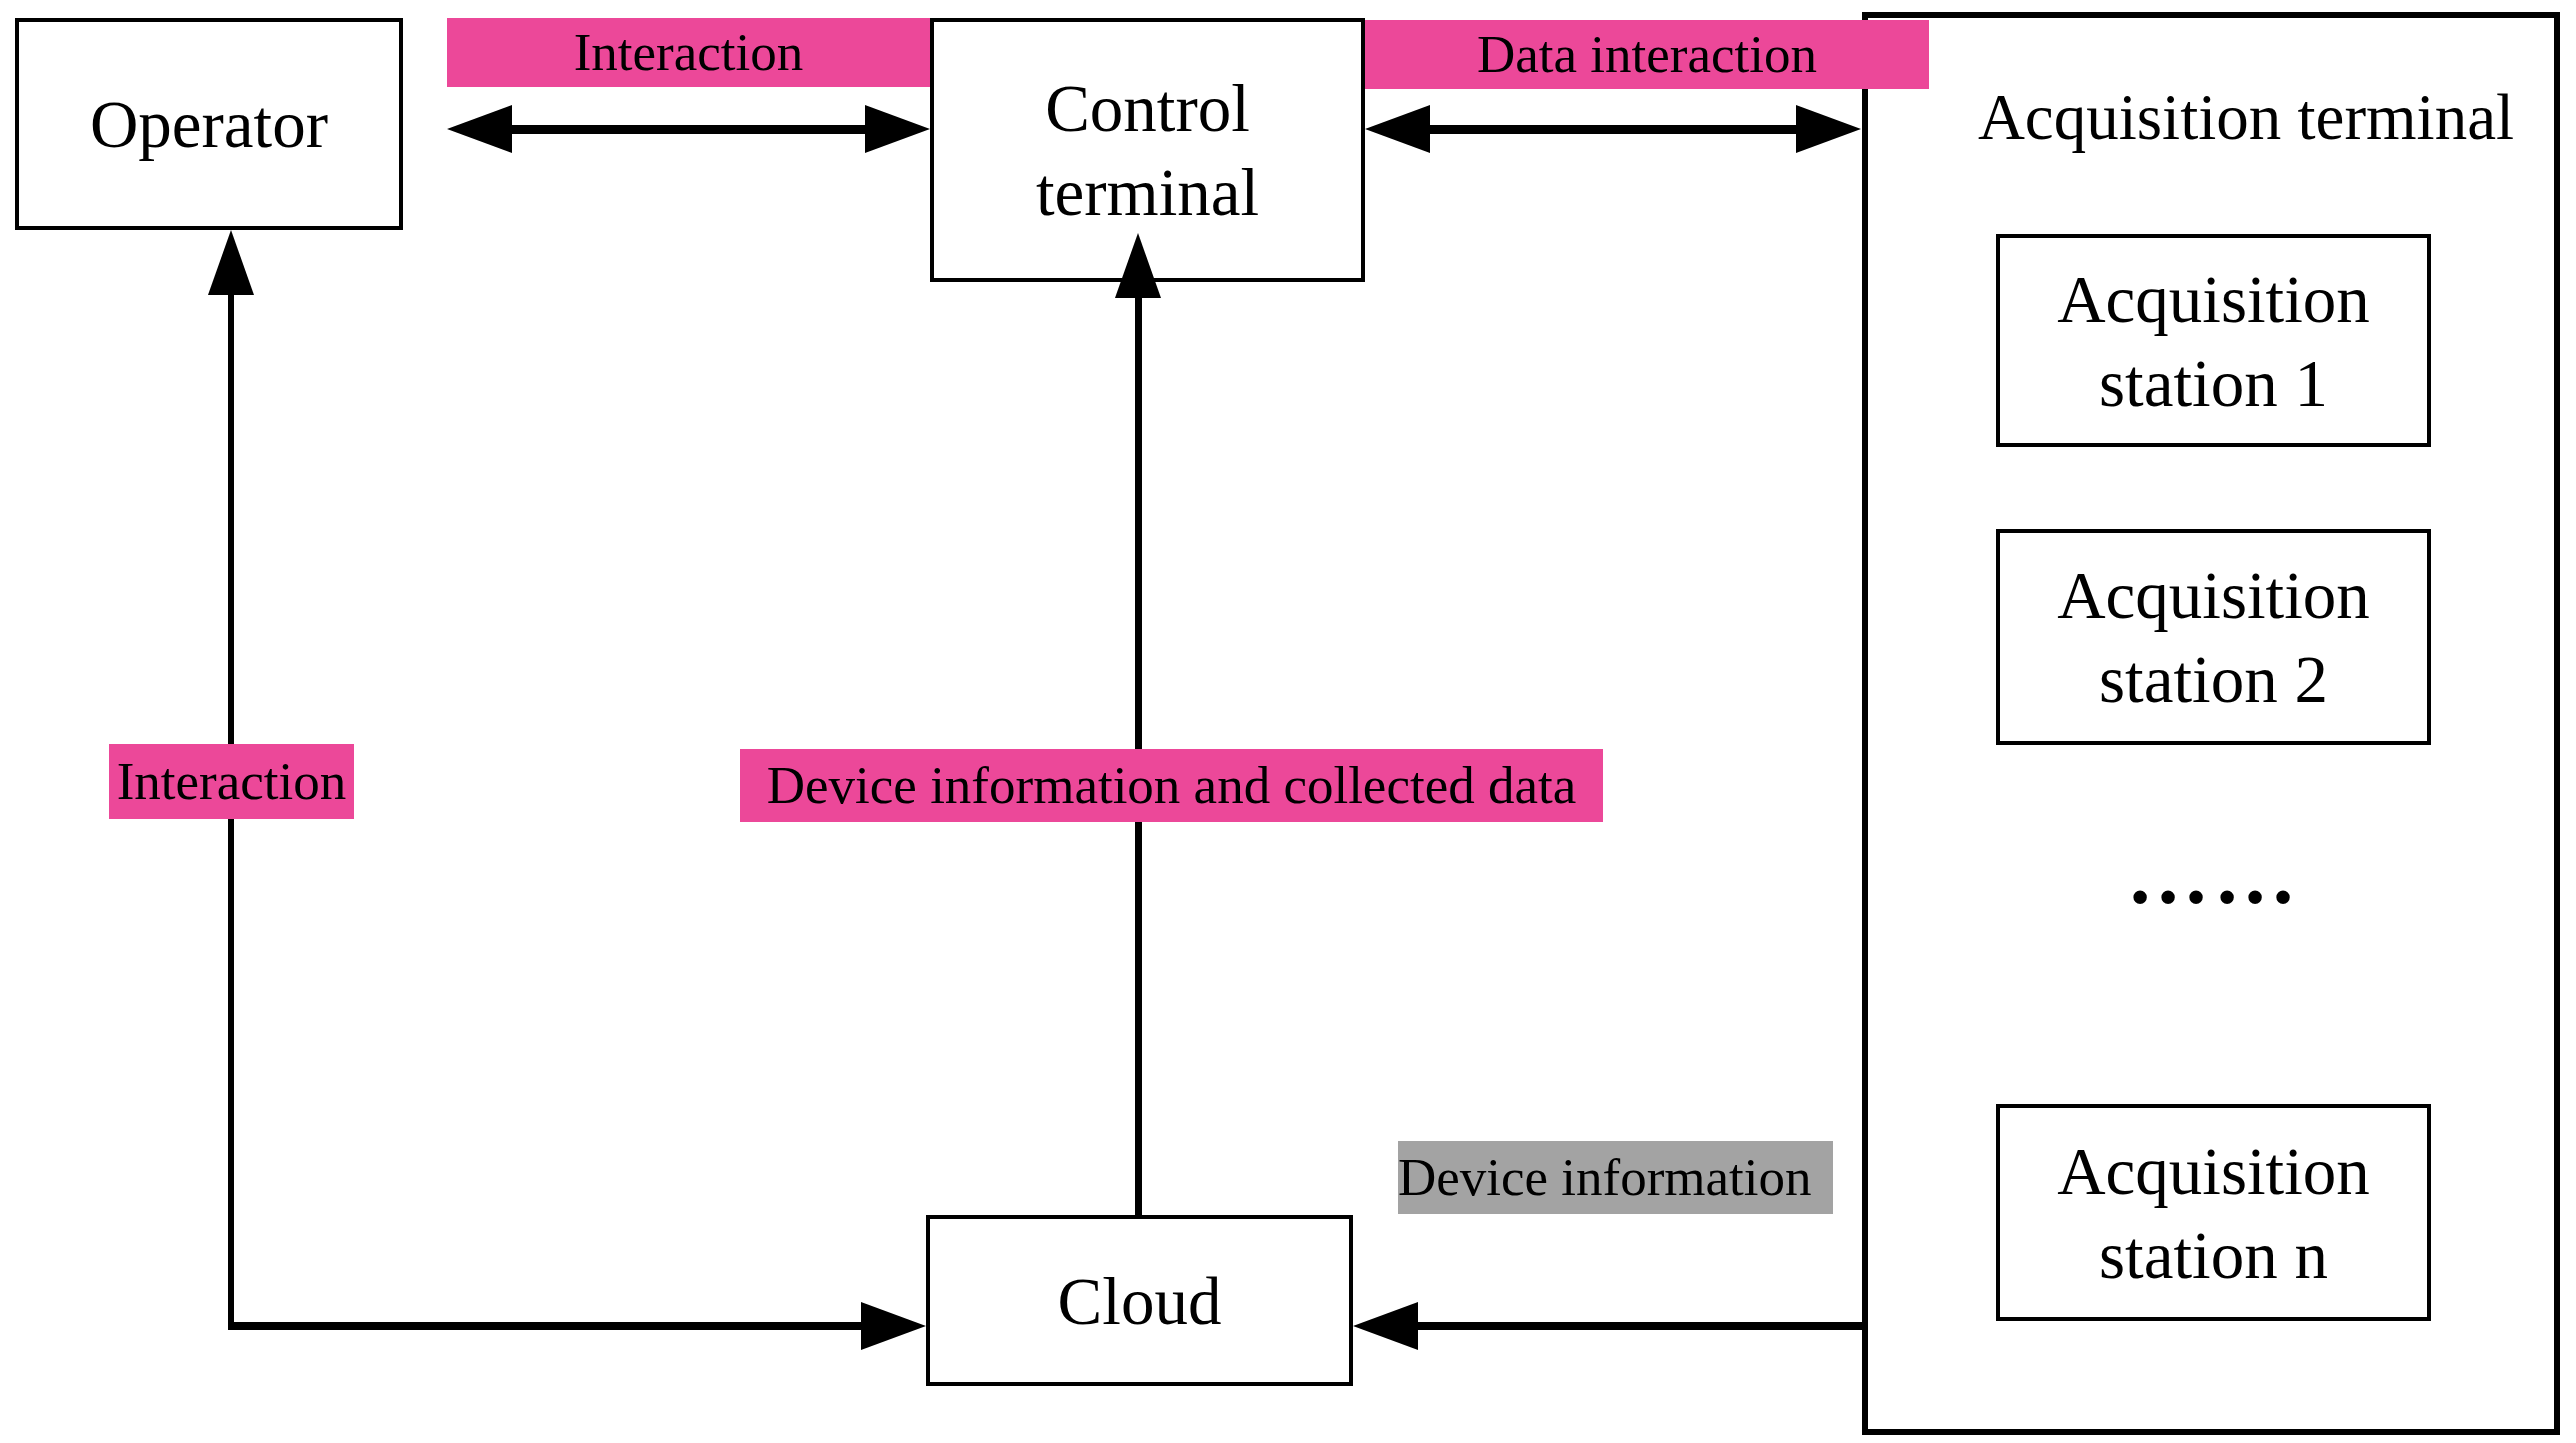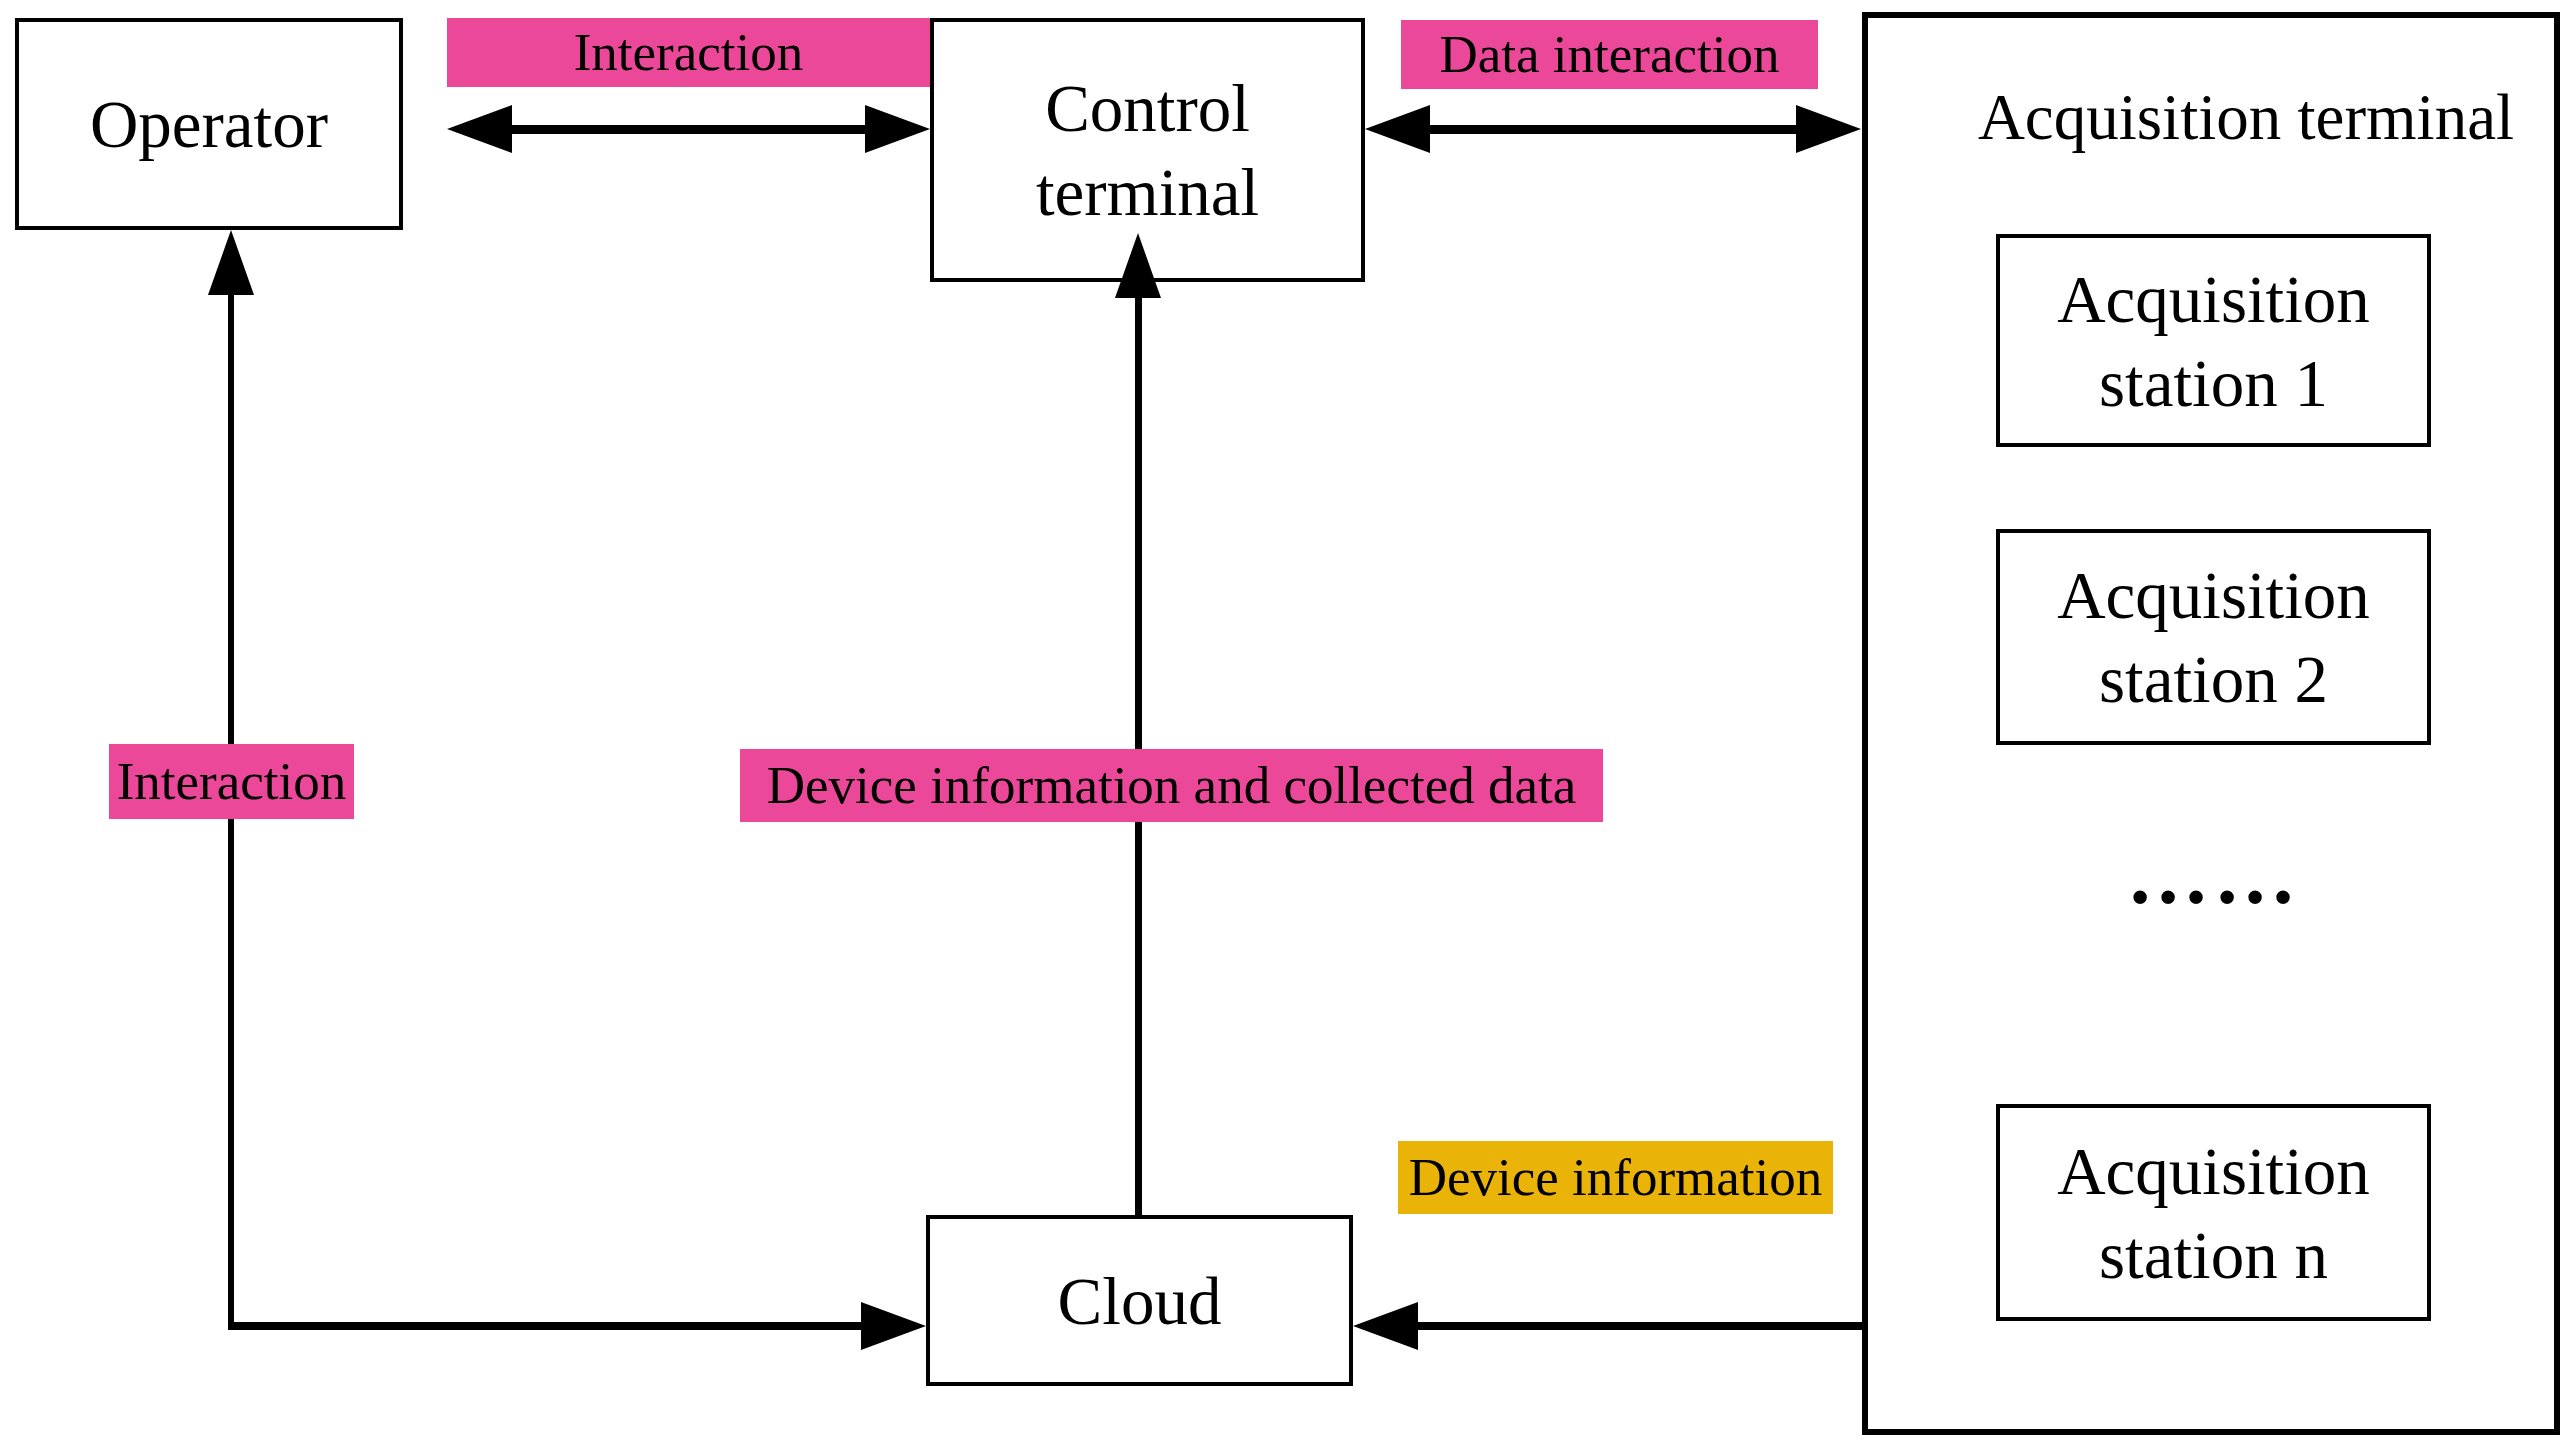--- a/index.html
+++ b/index.html
@@ -48,24 +48,23 @@
     font-size: 53px;
     line-height: 73px;
     text-align: center;
     white-space: nowrap;
     display: flex;
     align-items: center;
     justify-content: center;
   }
   .lbl2 {
     position: absolute;
-    background: #eab308;
+    background: #a3a3a3;
     font-size: 53px;
     line-height: 73px;
-    text-align: center;
   }
   .dots {
     position: absolute;
     left: 1996px; top: 801px; width: 435px; height: 148px;
     display: flex; align-items: center; justify-content: center;
     font-size: 83px; font-weight: 900; letter-spacing: 4px;
   }
 </style>
 </head>
 <body>
@@ -110,21 +109,21 @@
     <div class="head head-left" style="left:447px; top:105px;"></div>
     <div class="head head-right" style="left:865px; top:105px;"></div>
   </div>
   <div class="lbl" style="left:447px; top:18px; width:483px; height:69px;">Interaction</div>
 
   <div>
     <div class="shaft" style="left:1423px; top:125px; width:386px; height:9px;"></div>
     <div class="head head-left" style="left:1365px; top:105px;"></div>
     <div class="head head-right" style="left:1796px; top:105px;"></div>
   </div>
-  <div class="lbl" style="left:1365px; top:20px; width:417px; height:69px;margin-left:36px;">Data interaction</div>
+  <div class="lbl" style="left:1365px; top:20px; width:564px; height:69px;">Data interaction</div>
 
   <div>
     <div class="shaft" style="left:1135px; top:295px; width:7px; height:920px;"></div>
     <div class="head head-up" style="left:1115px; top:233px;"></div>
   </div>
   <div class="lbl" style="left:740px; top:749px; width:863px; height:73px;">Device information and collected data</div>
 
   <div>
     <div class="head head-up" style="left:208px; top:230px;"></div>
     <div class="shaft" style="left:228px; top:293px; width:6px; height:1037px;"></div>

